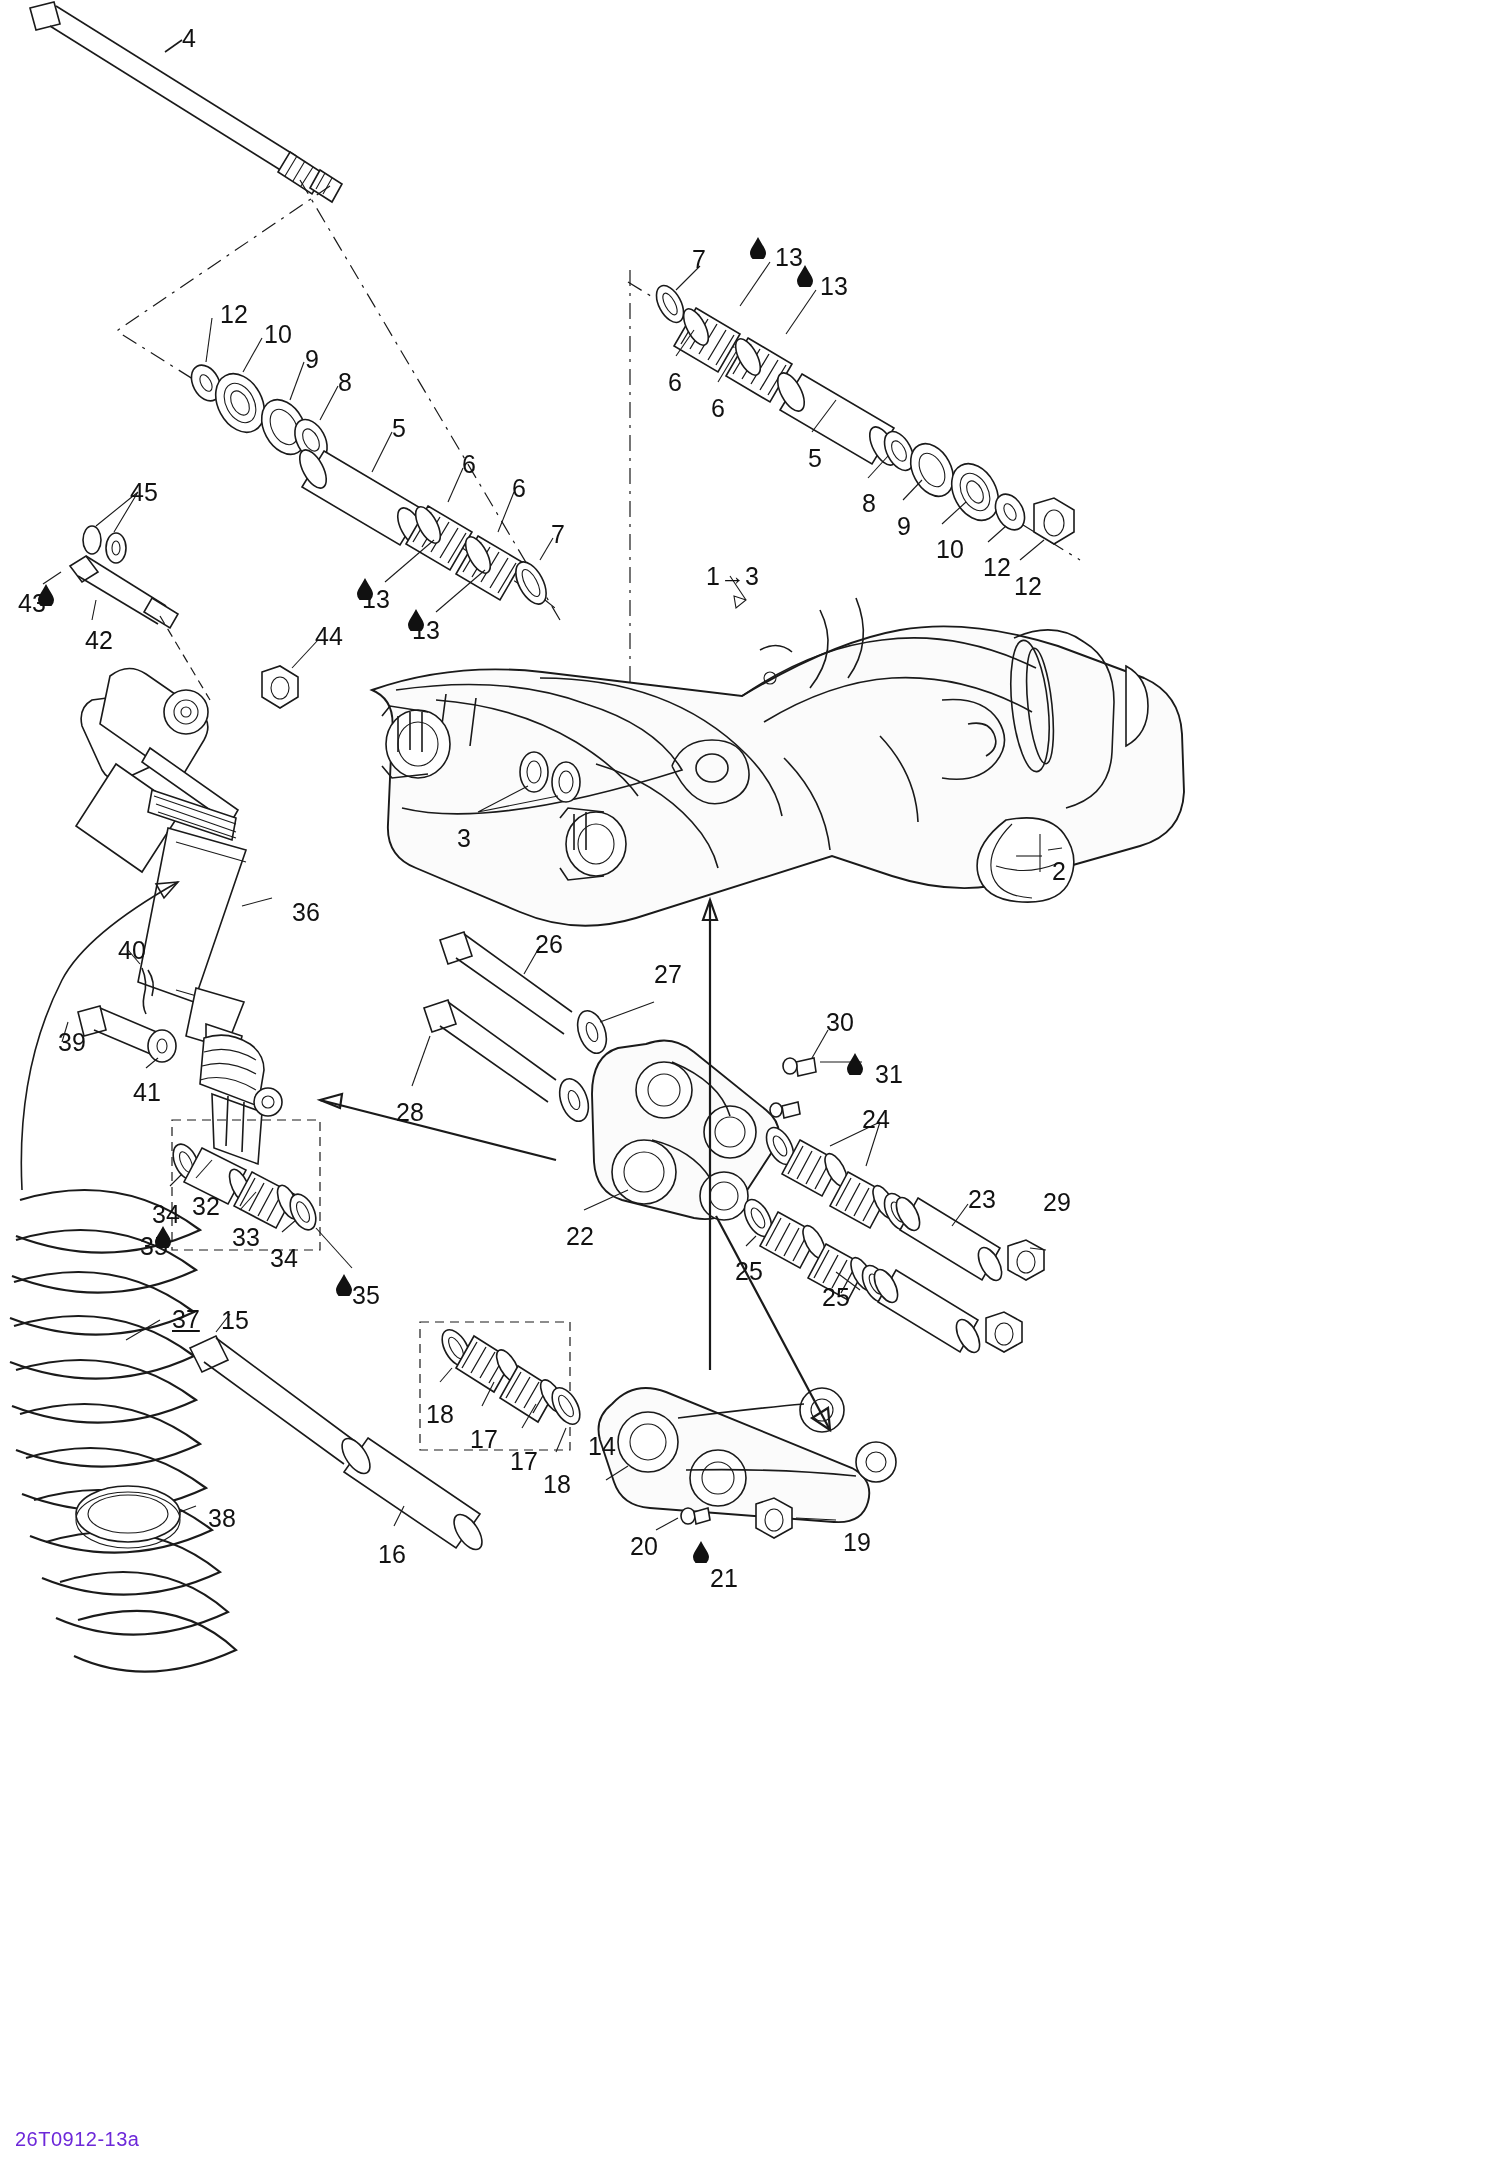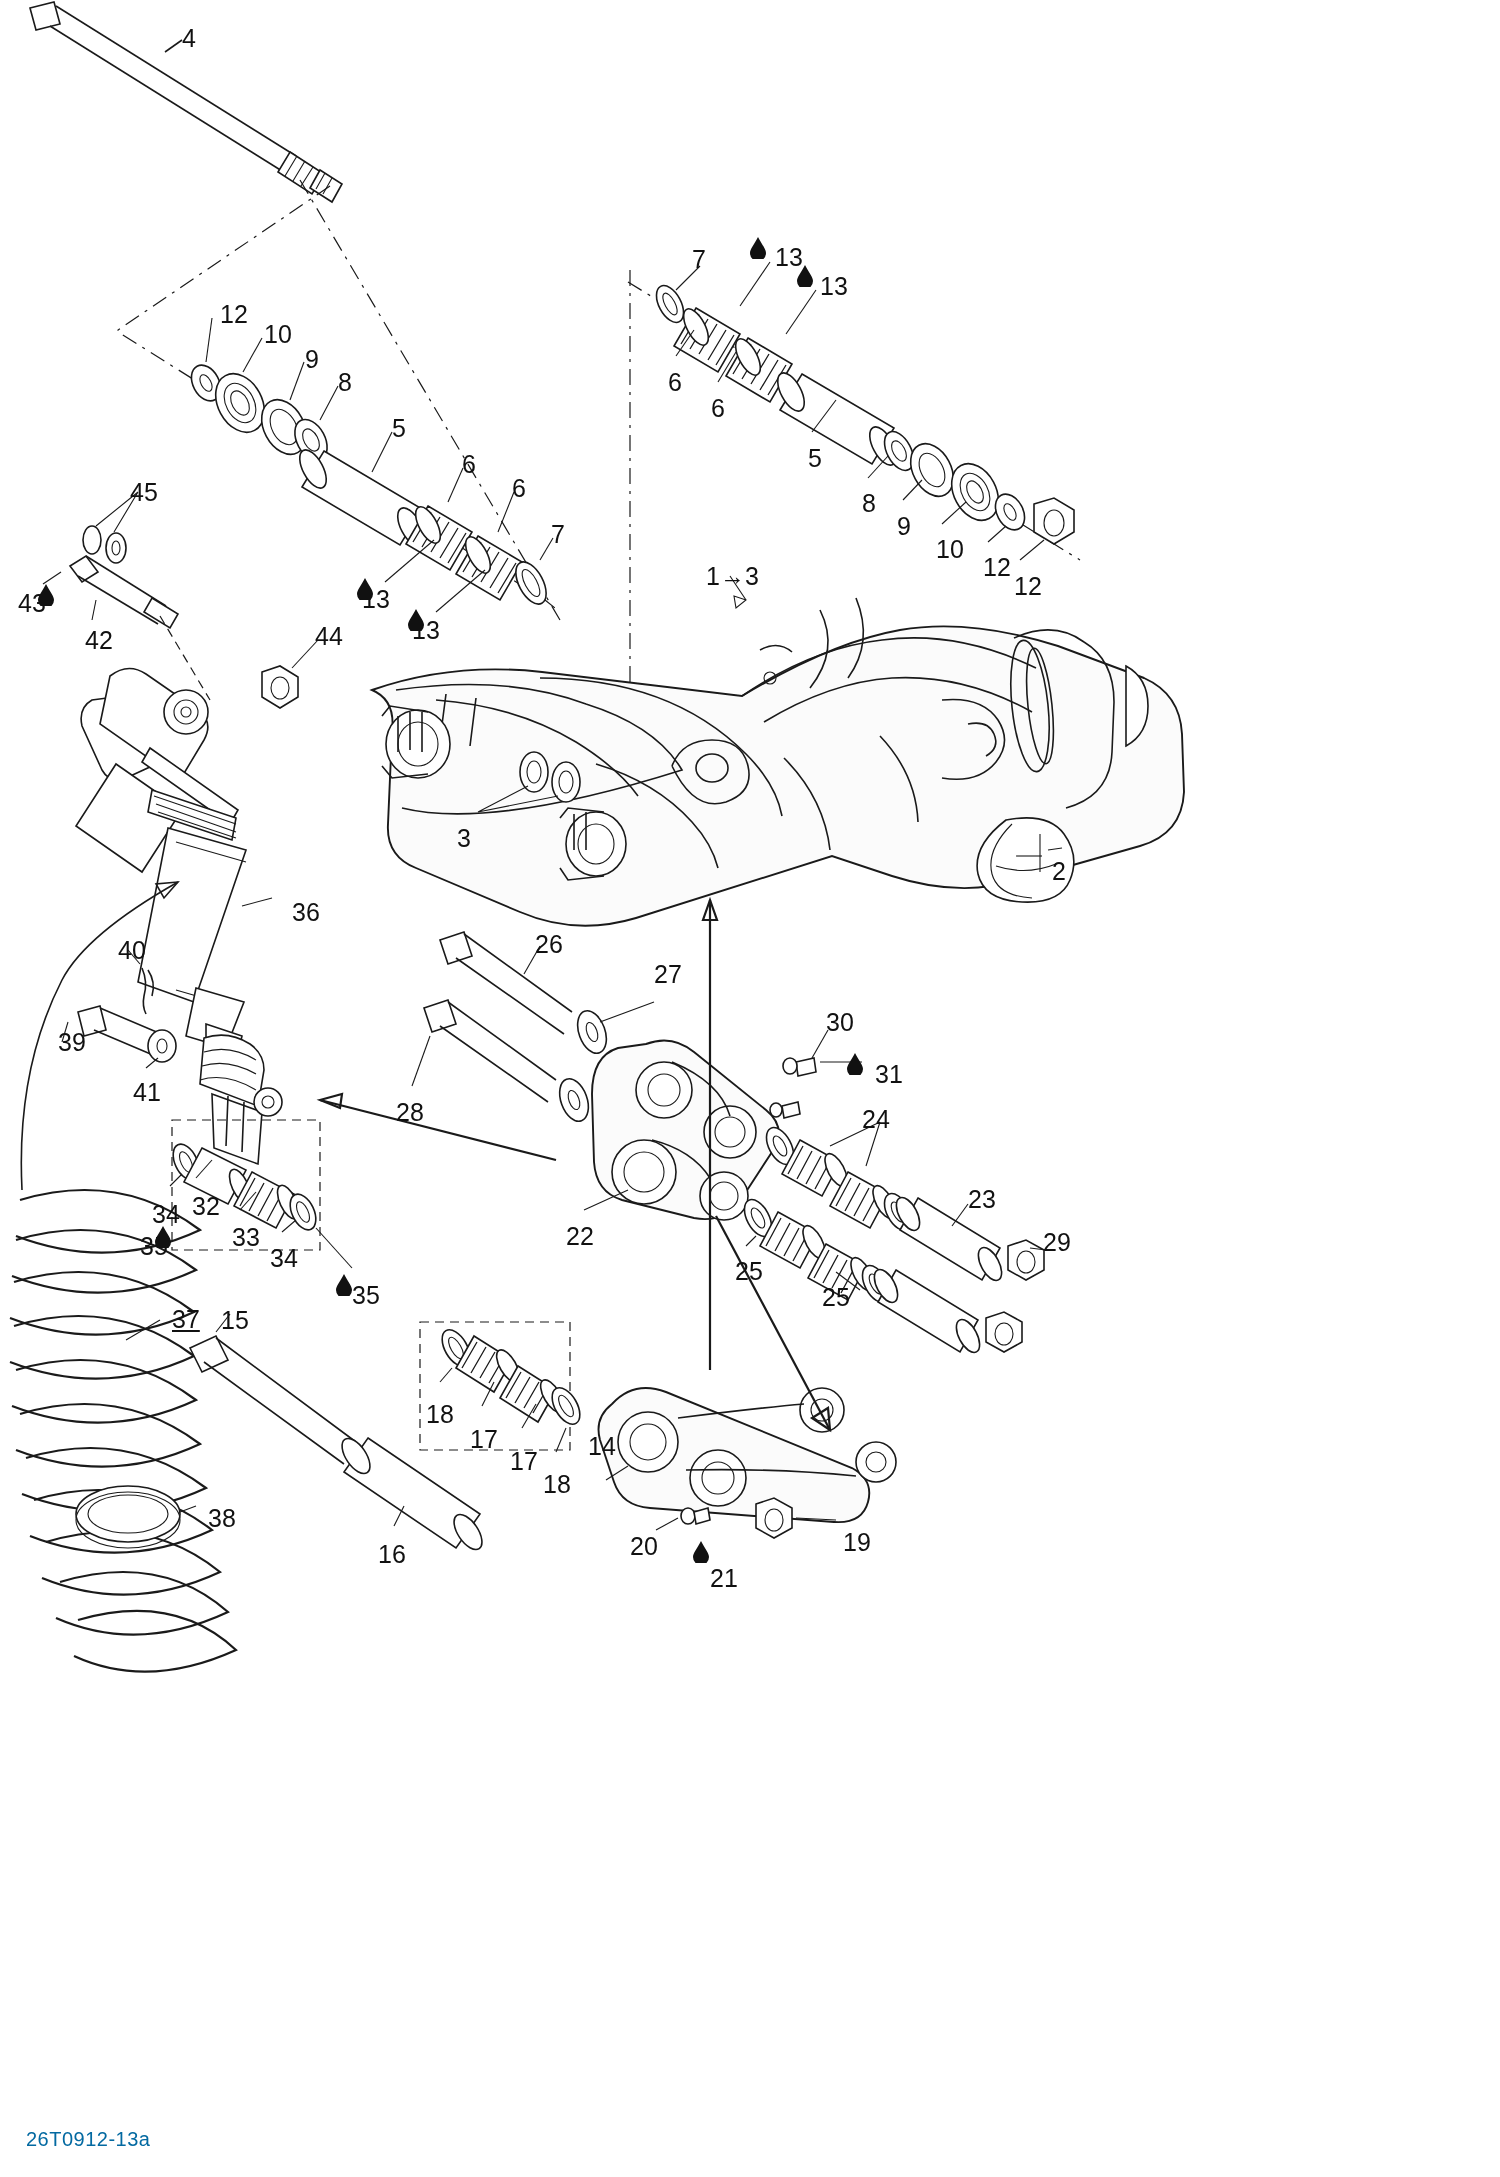--- a/index.html
+++ b/index.html
@@ -1,20 +1,20 @@
 <!DOCTYPE html>
 <html><head>
 <meta charset="utf-8">
 <style>
   html,body{margin:0;padding:0;background:#ffffff;}
   body{width:1500px;height:2177px;position:relative;font-family:"Liberation Sans",sans-serif;overflow:hidden;}
   #sheet{position:absolute;left:0;top:0;width:1500px;height:2177px;}
   .cal{position:absolute;color:#111;font-size:25px;font-family:"Liberation Sans",sans-serif;white-space:nowrap;}
   .drop{position:absolute;width:16px;height:22px;}
-  .footer{position:absolute;left:26px;top:2128px;font-size:20px;color:#0369a1;letter-spacing:.5px;}
+  .footer{position:absolute;left:15px;top:2128px;font-size:20px;color:#6d28d9;letter-spacing:.5px;}
   svg{position:absolute;left:0;top:0;}
   .ln{stroke:#1a1a1a;fill:none;stroke-width:1.6;}
   .ln2{stroke:#1a1a1a;fill:none;stroke-width:2.2;}
   .thin{stroke:#1a1a1a;fill:none;stroke-width:1.1;}
   .fillw{fill:#ffffff;stroke:#1a1a1a;stroke-width:1.6;}
   .fillw2{fill:#fbfbfb;stroke:#1a1a1a;stroke-width:1.9;}
   .dash{stroke:#1a1a1a;fill:none;stroke-width:1.2;stroke-dasharray:16 7 3 7;}
   .dashb{stroke:#1a1a1a;fill:none;stroke-width:1.2;stroke-dasharray:9 6;}
   .hatch{stroke:#1a1a1a;stroke-width:1.3;fill:none;}
 </style>
@@ -524,21 +524,21 @@
 <div class="cal" style="left:535px;top:930px;">26</div>
 <div class="cal" style="left:654px;top:960px;">27</div>
 <div class="cal" style="left:396px;top:1098px;">28</div>
 <div class="cal" style="left:566px;top:1222px;">22</div>
 <div class="cal" style="left:826px;top:1008px;">30</div>
 <div class="cal" style="left:875px;top:1060px;">31</div>
 <div class="cal" style="left:862px;top:1105px;">24</div>
 <div class="cal" style="left:968px;top:1185px;">23</div>
 <div class="cal" style="left:735px;top:1257px;">25</div>
 <div class="cal" style="left:822px;top:1283px;">25</div>
-<div class="cal" style="left:1043px;top:1228px;">29</div>
+<div class="cal" style="left:1043px;top:1188px;">29</div>
 
 <svg class="drop" style="left:357px;top:578px;" viewBox="0 0 16 22">
       <path d="M8 0 C12 8 16 12 16 16 A8 8 0 0 1 0 16 C0 12 4 8 8 0 Z" fill="#111"></path>
     </svg>
 <svg class="drop" style="left:408px;top:609px;" viewBox="0 0 16 22">
       <path d="M8 0 C12 8 16 12 16 16 A8 8 0 0 1 0 16 C0 12 4 8 8 0 Z" fill="#111"></path>
     </svg>
 <svg class="drop" style="left:750px;top:237px;" viewBox="0 0 16 22">
       <path d="M8 0 C12 8 16 12 16 16 A8 8 0 0 1 0 16 C0 12 4 8 8 0 Z" fill="#111"></path>
     </svg>

